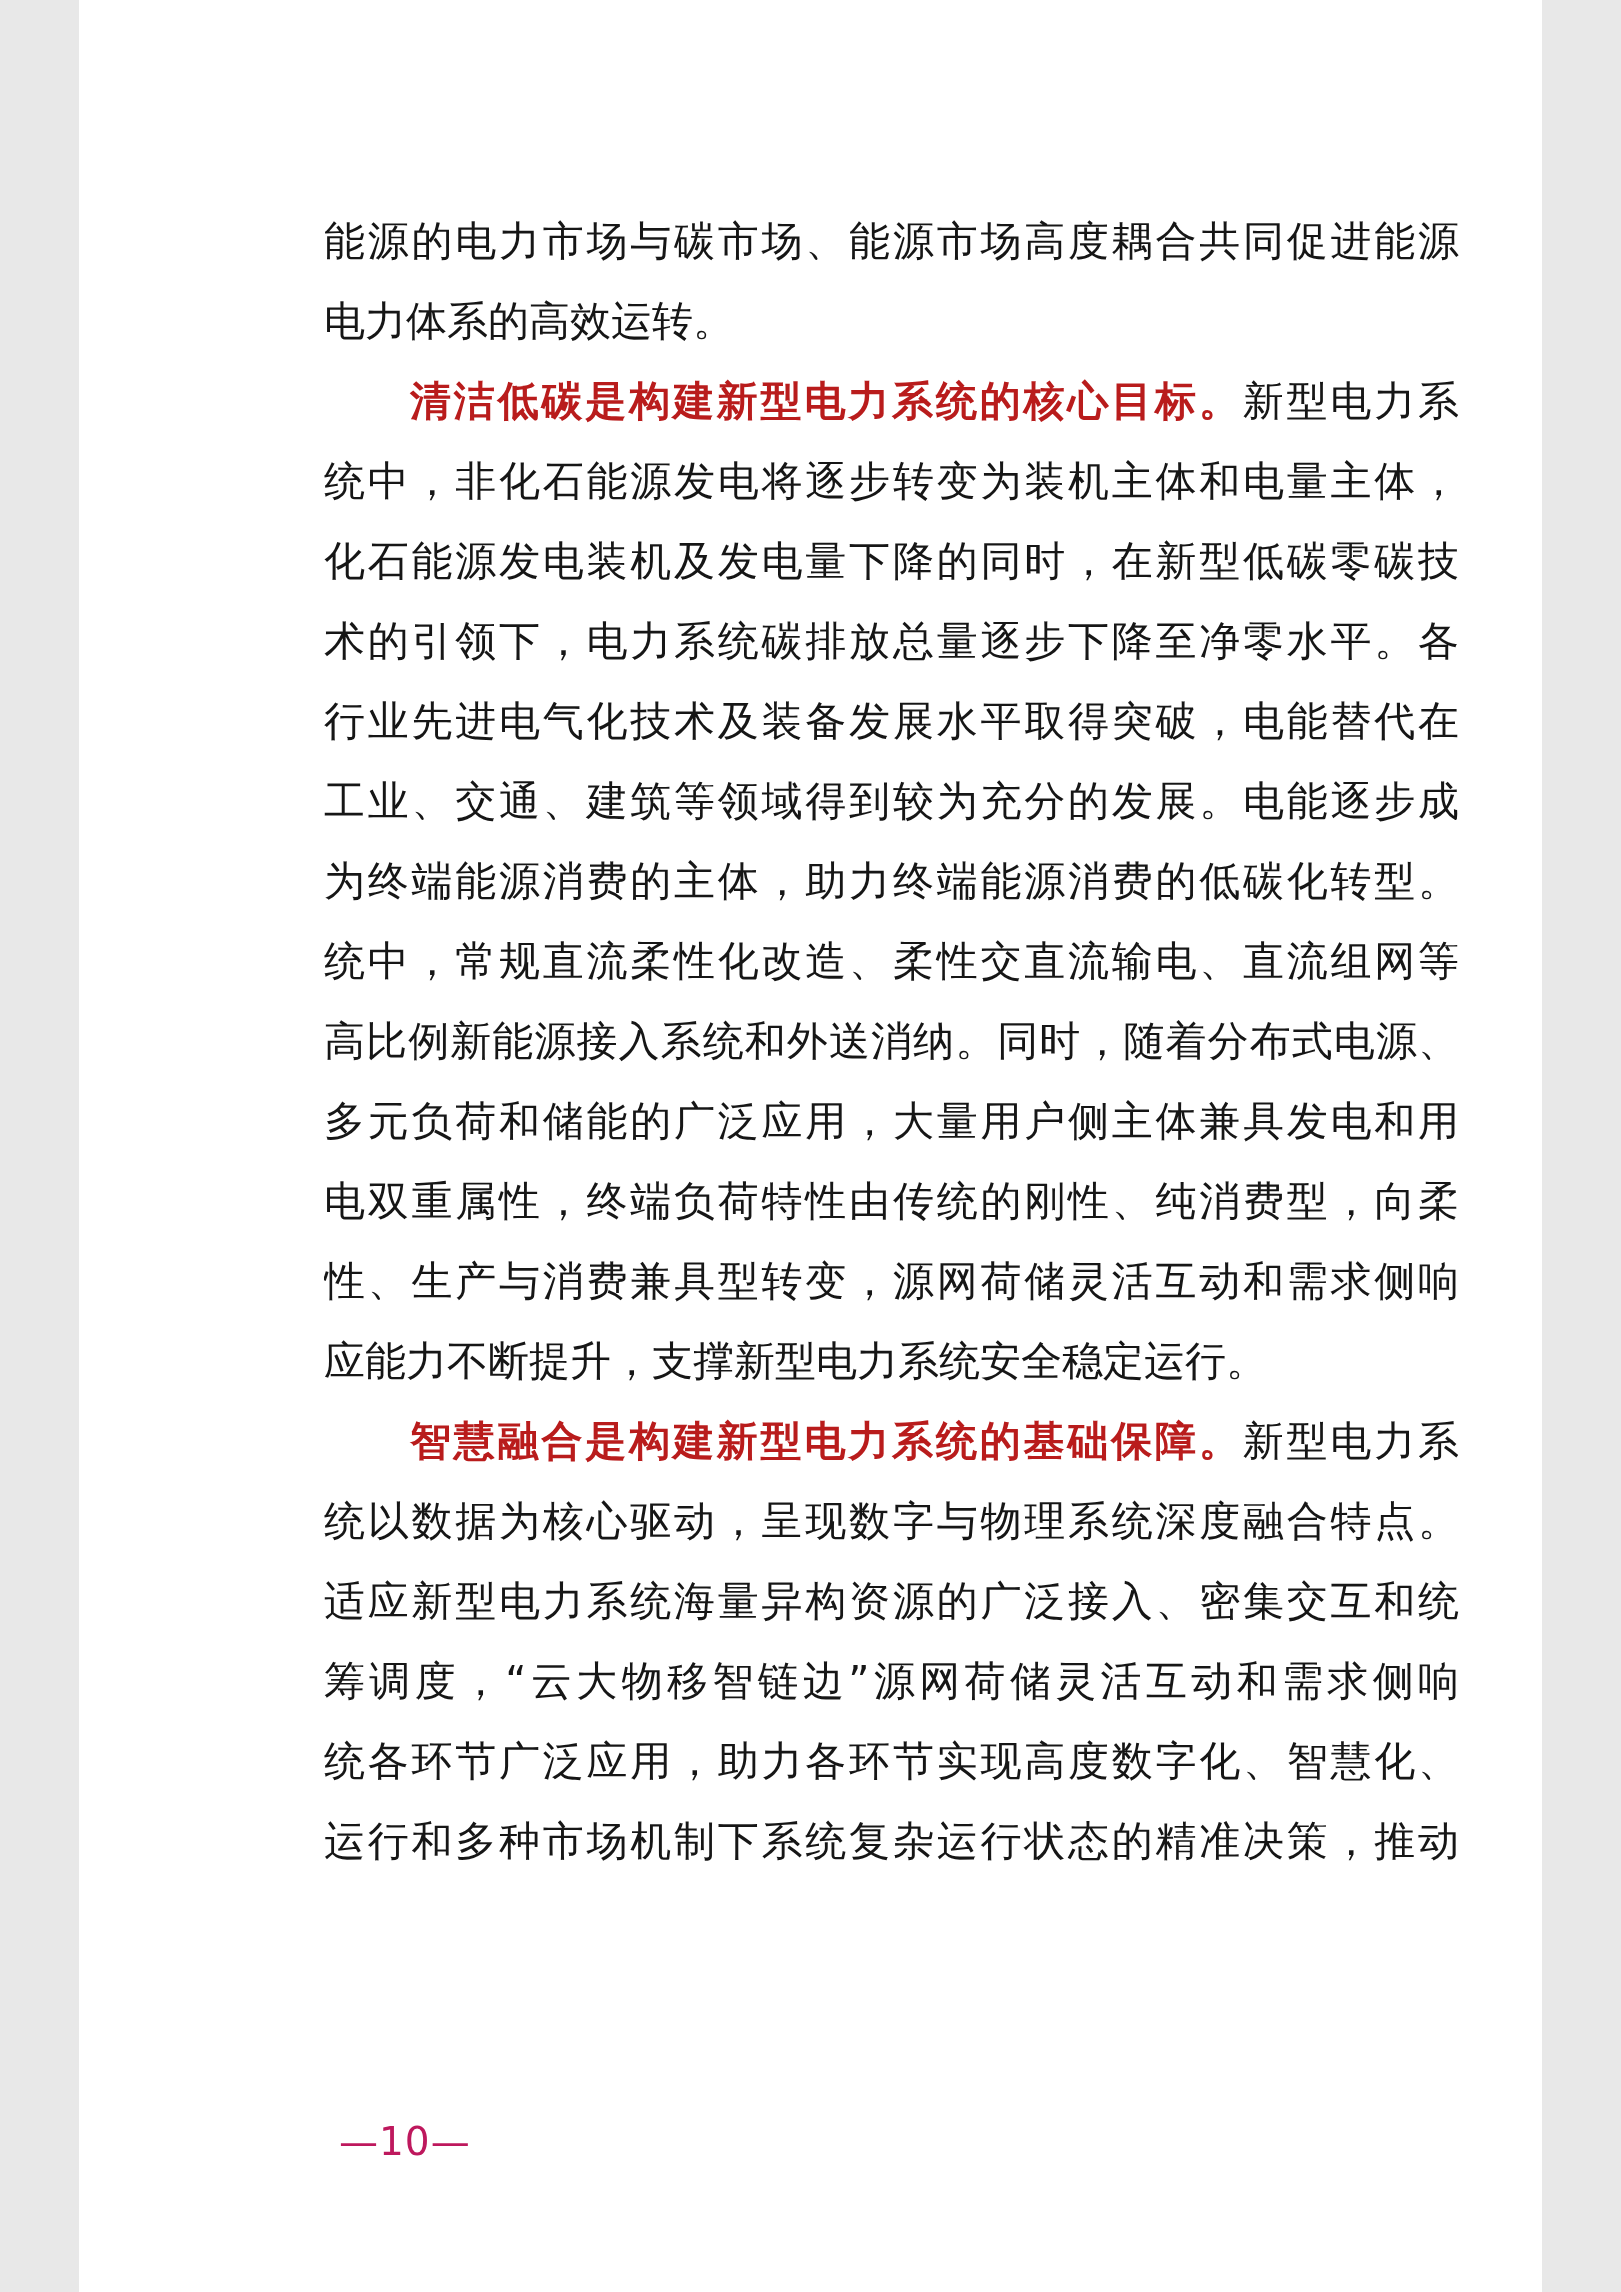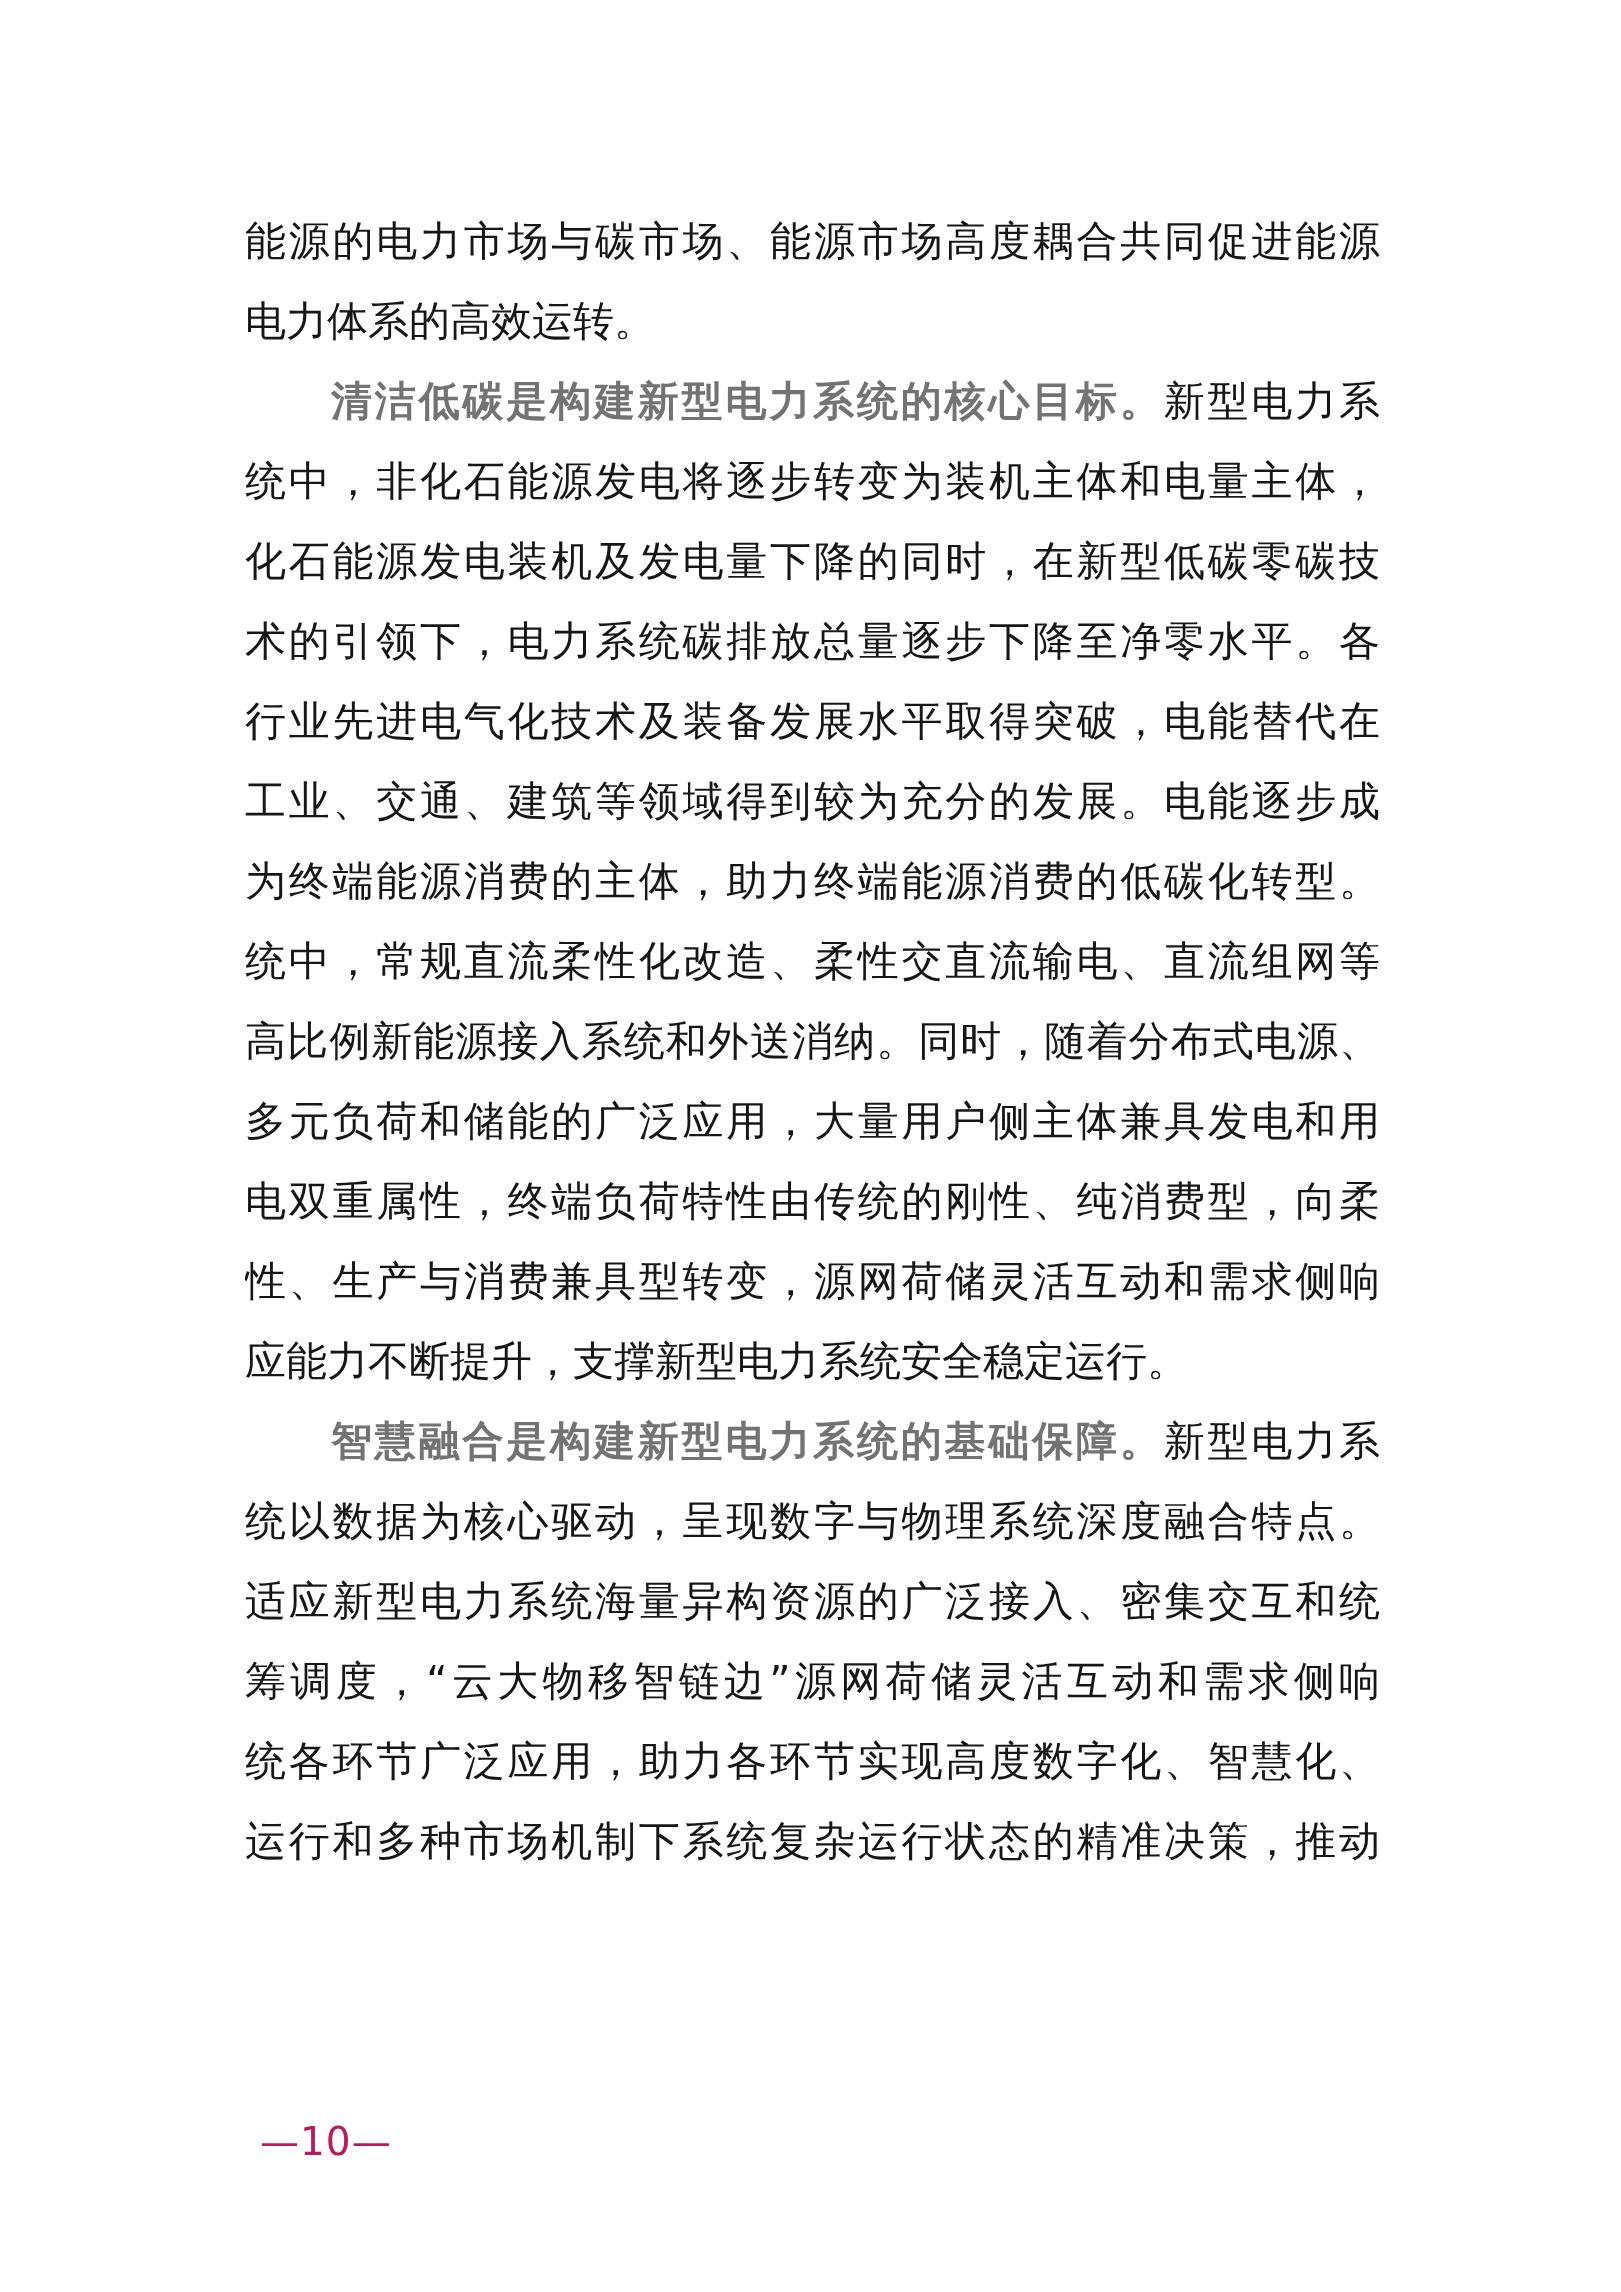--- a/index.html
+++ b/index.html
@@ -2,21 +2,21 @@
 <html><head>
 <meta charset="utf-8">
 <style>
   html, body {
     margin: 0;
     padding: 0;
     background: #e8e8e8;
   }
   .page {
     position: relative;
-    width: 1621px;
+    width: 1463px;
     height: 2293px;
     margin: 0 auto;
     background: #ffffff;
     font-family: "DejaVu Sans", sans-serif;
     color: #161616;
     overflow: hidden;
   }
   .page-body {
     position: absolute;
     left: 245px;
@@ -42,21 +42,21 @@
   }
   .line.last {
     text-align: left;
     text-align-last: left;
   }
   .line.indent {
     text-indent: 86px;
   }
   .lead {
     font-weight: 700;
-    color: #737373;
+    color: #b91c1c;
   }
   .footer-num {
     position: absolute;
     left: 260px;
     top: 2120px;
     font-size: 39px;
     line-height: 43px;
     letter-spacing: 1px;
     color: #be185d;
   }

